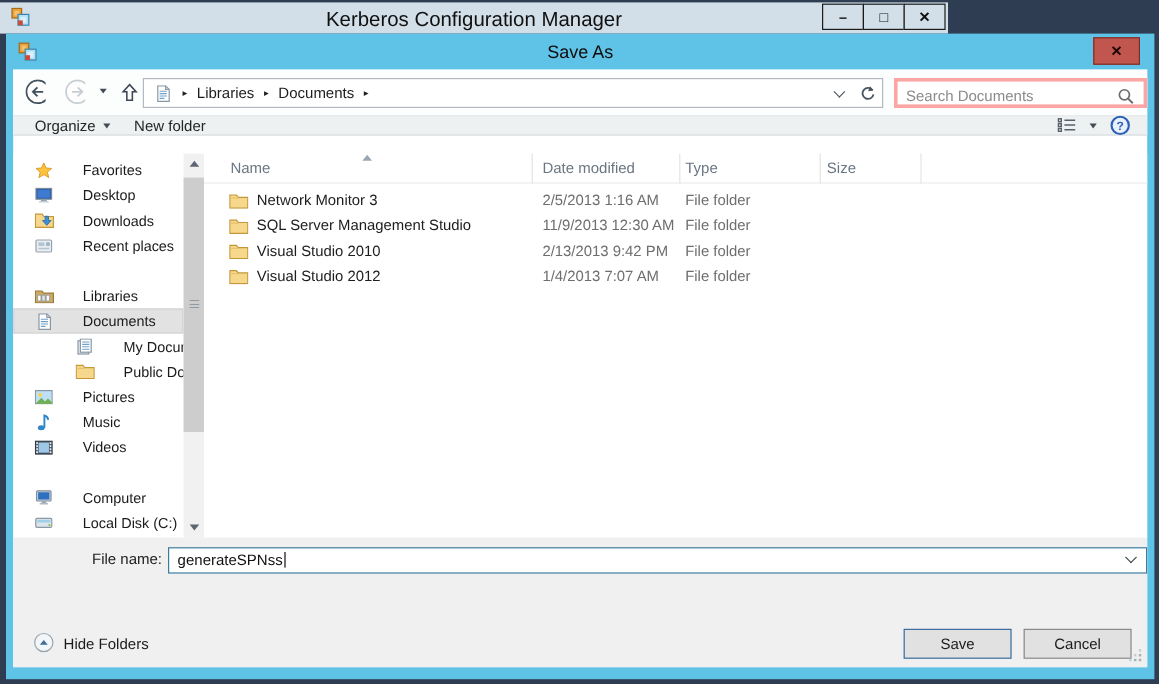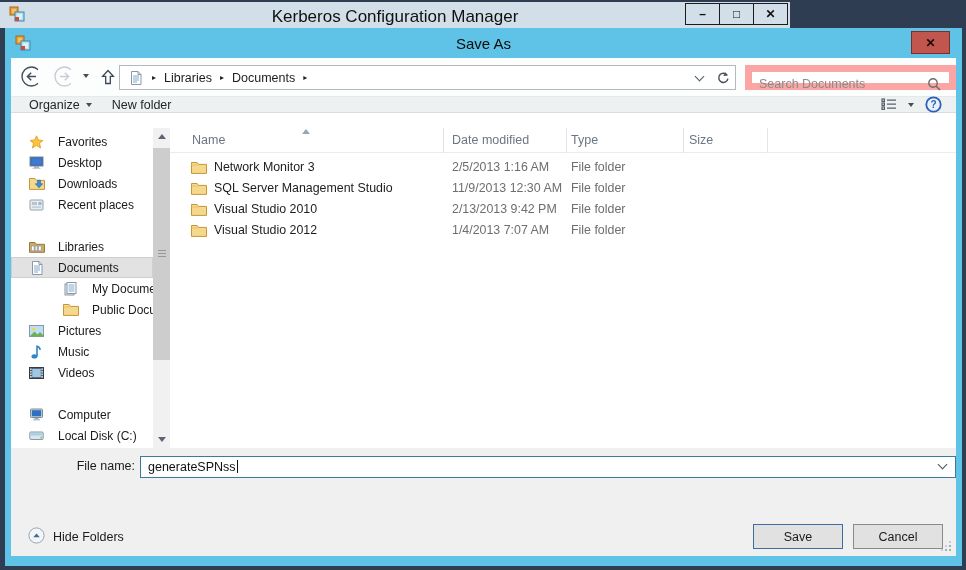--- a/index.html
+++ b/index.html
@@ -36,41 +36,41 @@
   .hist-caret{position:absolute;left:70px;top:16px;width:10px;height:8px;display:flex;justify-content:center}
   .up-btn{position:absolute;left:88px;top:8px;width:18px;height:21px;display:flex;align-items:center;justify-content:center}
   .address-box{position:absolute;left:108px;top:7px;width:617px;height:25px;background:#fff;border:1px solid #b3b9be;
                box-sizing:border-box;display:flex;align-items:center;padding-left:7px}
   .crumbs{display:flex;align-items:center}
   .crumb-arrow{font-size:8px;color:#1d1d1d;padding:0 8px;line-height:1}
   .crumb-item{font-size:12.5px;color:#1d1d1d}
   .addr-right{margin-left:auto;display:flex;align-items:center;height:100%}
   .addr-btn{width:24px;height:100%;display:flex;align-items:center;justify-content:center}
   .chev{width:6px;height:6px;border-right:1.6px solid #4f575e;border-bottom:1.6px solid #4f575e;transform:rotate(45deg);margin-top:-3px}
-  .search-box{position:absolute;left:734px;top:7px;width:211px;height:25px;background:#fff;border:7px solid #fca5a5;box-sizing:border-box}
+  .search-box{position:absolute;left:734px;top:7px;width:211px;height:25px;background:#fff;border:3px solid #fca5a5;box-sizing:border-box}
   .search-input{position:absolute;left:7px;top:2px;width:168px;height:19px;border:none;outline:none;
                 font-size:12.5px;color:#333;font-family:"Liberation Sans",sans-serif;background:transparent}
   .search-input::placeholder{color:#8b8b8b;opacity:1}
   .search-ic{position:absolute;right:7px;top:5px}
 
   
   .tool-row{position:absolute;left:0;top:38px;width:945px;height:17px;background:#eef1f2;
             border-top:1px solid #e6e9eb;border-bottom:1px solid #d8dde0;box-sizing:border-box;
             display:flex;align-items:center}
   .tool-btn{display:flex;align-items:center;gap:6px;font-size:12.5px;color:#252525;padding:0 10px;height:100%}
   .tool-btn.first{margin-left:8px}
   .tri-down-sm{width:0;height:0;border-left:3.5px solid transparent;border-right:3.5px solid transparent;border-top:4px solid #434c55}
   .tool-right{margin-left:auto;display:flex;align-items:center;gap:11px;padding-right:14px}
   .tool-ic{display:flex;align-items:center;justify-content:center}
 
   
   .main{position:absolute;left:0;top:70px;width:945px;height:320px;background:#fff}
   .sidebar{position:absolute;left:0;top:0;width:142px;height:320px;padding-top:3px;overflow:hidden}
   .section{margin-bottom:21px}
-  .srow{height:21px;display:flex;align-items:center;gap:13px;font-size:12px;color:#1a1a1a;
+  .srow{height:21px;display:flex;align-items:center;gap:24px;font-size:12px;color:#1a1a1a;
         padding-left:17px;white-space:nowrap;cursor:default}
   .ind1{}.ind2{padding-left:51px}
   .sel{background:var(--sel);box-shadow:inset 0 0 0 1px #cfcfcf}
 
   .sb{position:absolute;left:142px;top:0;width:17px;height:320px;background:#f1f1f1}
   .sb-arrow{position:absolute;left:0;width:17px;height:17px;display:flex;align-items:center;justify-content:center}
   .sb-arrow.top{top:0}.sb-arrow.bottom{bottom:0}
   .tri-up-sb{width:0;height:0;border-left:4px solid transparent;border-right:4px solid transparent;border-bottom:5px solid #5d6670}
   .tri-down-sb{width:0;height:0;border-left:4px solid transparent;border-right:4px solid transparent;border-top:5px solid #5d6670}
   .sb-thumb{position:absolute;left:0;top:20px;width:17px;height:212px;background:#cdcdcd;

